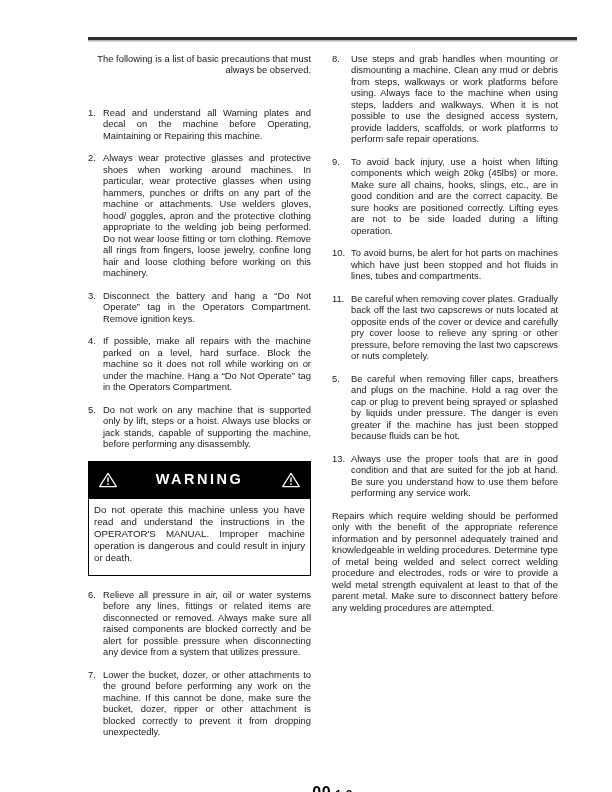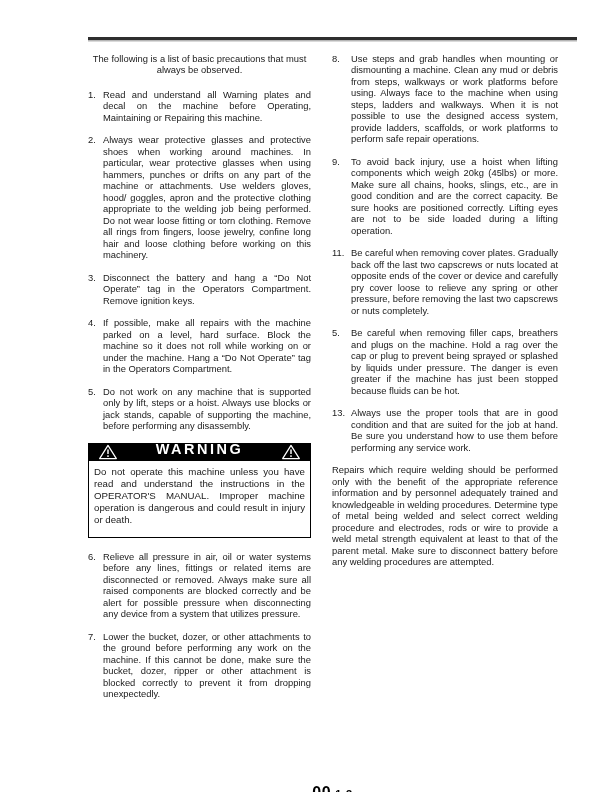--- a/index.html
+++ b/index.html
@@ -33,37 +33,37 @@
     gap:21px;
     margin-top:13px;
     width:470px;
     font-size:9.4px;
     line-height:11.5px;
   }
   .col { display:block; }
   .col-left  { width:223px; }
   .col-right { width:226px; }
 
-  .intro { margin-bottom:13px; text-align:center; }
+  .intro { margin-bottom:31px; text-align:right; }
 
   .item { display:flex; margin-bottom:11px; }
   .item .num { flex:0 0 15px; }
   .col-right .item .num { flex:0 0 19px; }
   .item .txt { flex:1; text-align:justify; }
 
   .warnbox {
     border:1.6px solid #000;
     margin:3px 0 13px 0;
     background:#fff;
   }
   .warnhead {
     background:#000;
-    height:17px;
+    height:37px;
     display:flex;
-    align-items:flex-start;
+    align-items:center;
     justify-content:space-between;
     padding:0 9px;
   }
   .warntitle {
     color:#fff;
     font-weight:bold;
     font-size:14.5px;
     letter-spacing:2.5px;
     transform:scaleY(1.05);
   }
@@ -151,20 +151,24 @@
     <div class="col col-right">
       <div class="item">
         <span class="num">8.</span>
         <span class="txt">Use steps and grab handles when mounting or dismounting a machine.  Clean any mud or debris from steps, walkways or work platforms before using. Always face to the machine when using steps, ladders and walkways.  When it is not possible to use the designed access system, provide ladders, scaffolds, or work platforms to perform safe repair operations.</span>
       </div>
       <div class="item">
         <span class="num">9.</span>
         <span class="txt">To avoid back injury, use a hoist when lifting components which weigh 20kg (45lbs) or more. Make sure all chains, hooks, slings, etc., are in good condition and are the correct capacity.  Be sure hooks are positioned correctly.  Lifting eyes are not to be side loaded during a lifting operation.</span>
       </div>
       <div class="item">
+        <span class="num">10.</span>
+        <span class="txt">To avoid burns, be alert for hot parts on machines which have just been stopped and hot fluids in lines, tubes and compartments.</span>
+      </div>
+      <div class="item">
         <span class="num">11.</span>
         <span class="txt">Be careful when removing cover plates. Gradually back off the last two capscrews or nuts located at opposite ends of the cover or device and carefully pry cover loose to relieve any spring or other pressure, before removing the last two capscrews or nuts completely.</span>
       </div>
       <div class="item">
         <span class="num">5.</span>
         <span class="txt">Be careful when removing filler caps, breathers and plugs on the machine.  Hold a rag over the cap or plug to prevent being sprayed or splashed by liquids under pressure.  The danger is even greater if the machine has just been stopped because fluids can be hot.</span>
       </div>
       <div class="item">
         <span class="num">13.</span>
         <span class="txt">Always use the proper tools that are in good condition and that are suited for the job at hand. Be sure you understand how to use them before performing any service work.</span>

